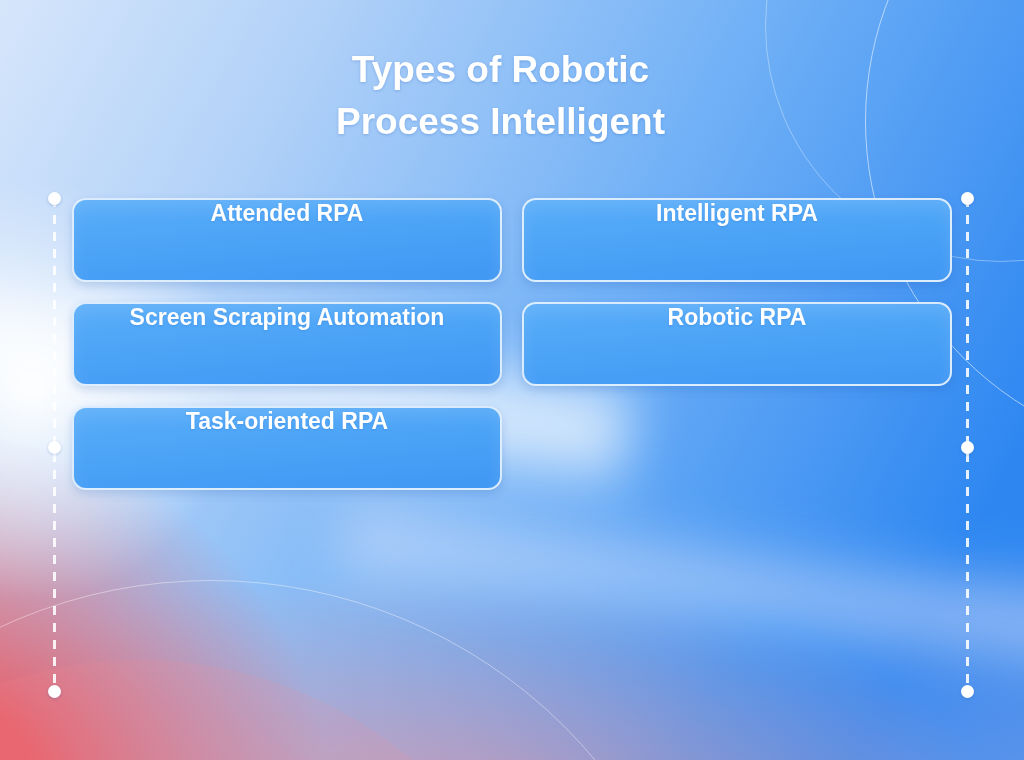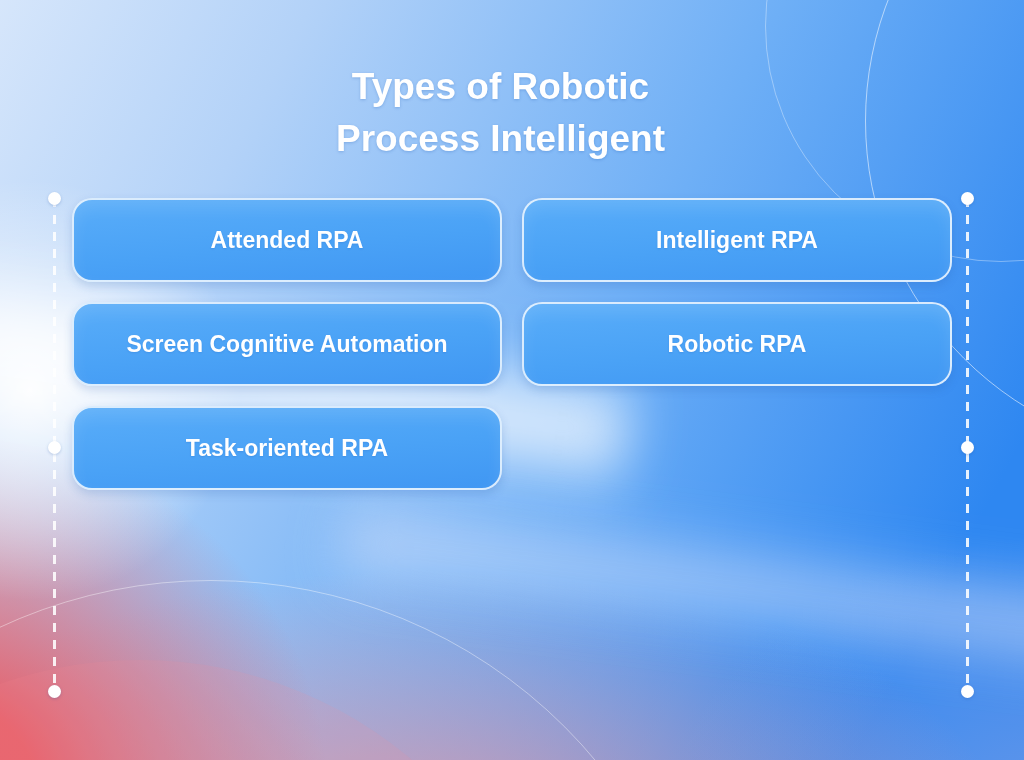--- a/index.html
+++ b/index.html
@@ -35,41 +35,41 @@
 
   
   .ring { position: absolute; border-radius: 50%; pointer-events: none; }
   .ring-1 { left: 865px; top: -215px; width: 670px; height: 670px; border: 1.5px solid rgba(255,255,255,0.55); }
   .ring-2 { left: 765px; top: -210px; width: 470px; height: 470px; border: 1px solid rgba(255,255,255,0.35); }
   .ring-3 { left: -290px; top: 580px; width: 1000px; height: 1000px; border: 1.5px solid rgba(255,255,255,0.40); }
   .ring-4 { left: -280px; top: 660px; width: 840px; height: 840px; background: rgba(255,140,150,0.12); }
 
   
   .title {
-    position: absolute; left: 0; top: 61px; width: 1001px;
+    position: absolute; left: 0; top: 44px; width: 1001px;
     text-align: center; color: #ffffff;
     font-size: 37px; line-height: 52px; font-weight: 700;
     text-shadow: 0 1px 3px rgba(20,80,170,0.25);
   }
 
   
   .grid {
     position: absolute; left: 72px; top: 198px; width: 880px;
     display: grid;
     grid-template-columns: 430px 430px;
     column-gap: 20px; row-gap: 20px;
   }
   .card {
     height: 84px;
     box-sizing: border-box;
-    border-radius: 20px;
+    border-radius: 14px;
     border: 2px solid rgba(255,255,255,0.80);
     background: linear-gradient(175deg, #59adf9 0%, #4aa2f6 55%, #4097f3 100%);
     box-shadow: 0 4px 10px rgba(35,90,175,0.20), inset 0 8px 16px rgba(255,255,255,0.10);
-    display: flex; align-items: center; justify-content: center;
+    display: flex; justify-content: center;
     color: #ffffff; font-size: 23px; font-weight: 700;
     text-shadow: 0 1px 2px rgba(20,80,170,0.18);
   }
 
   
   .connector-line {
     position: absolute; top: 198px; width: 3px; height: 492px;
     background: repeating-linear-gradient(to bottom,
       rgba(255,255,255,0.88) 0 9px, rgba(255,255,255,0) 9px 17px);
   }
@@ -112,21 +112,21 @@
   <div class="dot r b"></div>
 
   <div class="grid">
     <div class="card">
       <span>Attended RPA</span>
     </div>
     <div class="card">
       <span>Intelligent RPA</span>
     </div>
     <div class="card">
-      <span>Screen Cognitive Automation</span>
+      <span>Screen Scraping Automation</span>
     </div>
     <div class="card">
       <span>Robotic RPA</span>
     </div>
     <div class="card">
       <span>Task-oriented RPA</span>
     </div>
   </div>
 
 </div>

